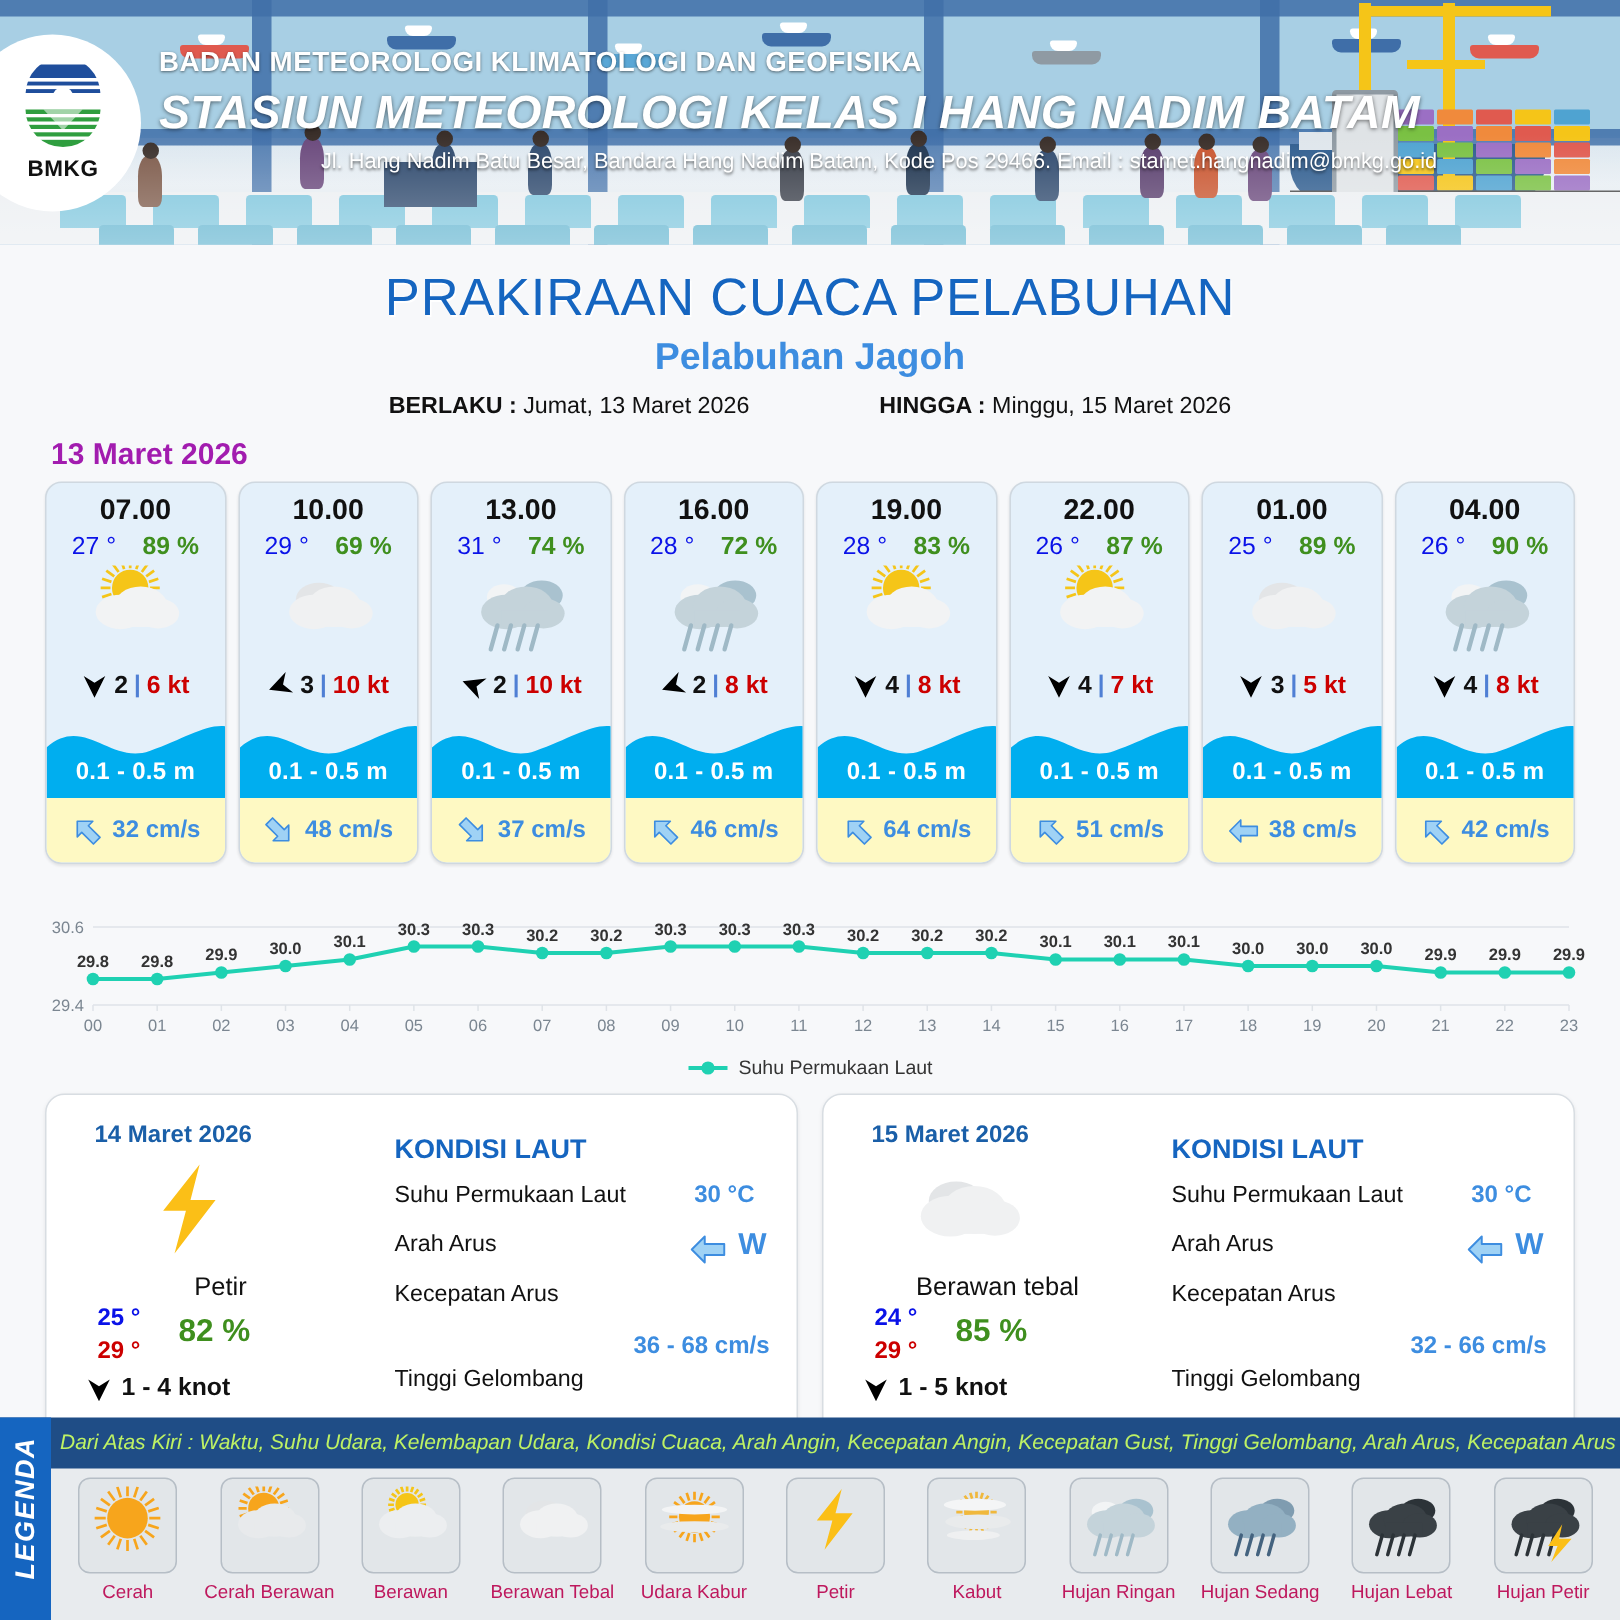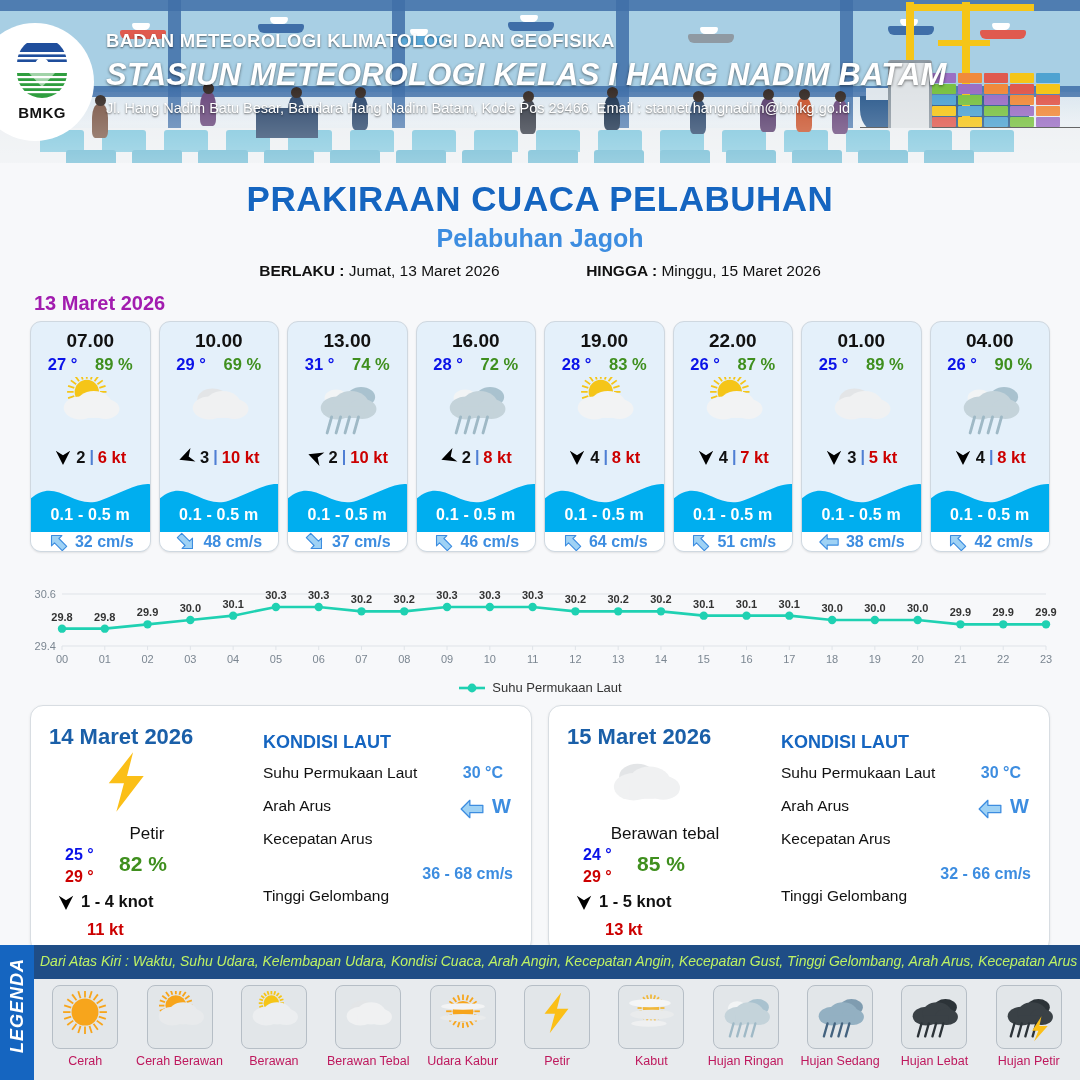--- a/index.html
+++ b/index.html
@@ -44,26 +44,27 @@
     font-size:18.5px; font-weight:bold; color:#fff; letter-spacing:.3px;
     text-shadow:0 1px 2px rgba(0,0,0,.55);
   }
   .hdr-l2 {
     font-size:31px; font-weight:bold; color:#fff; letter-spacing:.2px;
     margin-top:5px; text-shadow:0 1px 3px rgba(0,0,0,.55);font-style:italic;
   }
   .hdr-l3 {
     font-size:14.5px; color:#fff; margin-top:7px;
     text-shadow:0 1px 2px rgba(0,0,0,.6);
+    text-align:center;
   }
 
   
   .title-area { text-align:center; padding-top:16px; }
   .t-main {
-    font-size:35px; font-weight:bold; color:#1565c0; letter-spacing:.5px;
+    font-size:35px; font-weight:normal; color:#1565c0; letter-spacing:.5px;
     text-shadow:1px 1px 0 rgba(255,255,255,.9);
   }
   .t-sub { font-size:25px; font-weight:bold; color:#3d8de0; margin-top:5px; }
   .t-valid { margin-top:9px; font-size:15.5px; color:#111; }
   .t-valid .sp { display:inline-block; }
   .t-valid b { font-weight:bold; }
   .gap-lbl { display:inline-block; width:78px; }
 
   
   .date-row { margin:12px 0 6px 34px; font-size:20px; font-weight:bold; color:#a21caf; }
@@ -71,50 +72,50 @@
   
   .cards { display:flex; gap:8px; padding:0 30px; }
   .card {
     width:125px; background:#e4f0fa;
     border:1px solid #cfd8e0; border-radius:11px;
     overflow:hidden; position:relative;
     box-shadow:0 1px 2px rgba(0,0,0,.09);
   }
   .c-time { text-align:center; font-size:19px; font-weight:bold; color:#111; padding:8px 0 2px; }
   .c-vals { display:flex; justify-content:space-around; align-items:baseline; padding:1px 8px 0; }
-  .c-temp { font-size:16.5px; font-weight:bold; color:#0a12e8; }
+  .c-temp { font-size:16.5px; font-weight:normal; color:#0a12e8; }
   .c-hum { font-size:16.5px; font-weight:bold; color:#3f8f1e; }
   .c-icon { height:66px; display:flex; align-items:center; justify-content:center; margin-top:2px; }
   .c-wind { display:flex; align-items:center; justify-content:center; gap:4px; height:30px; }
   .c-wind .arr { width:18px; height:18px; }
   .c-wdir { font-size:16.5px; font-weight:bold; color:#111; }
   .c-bar { color:#4f7fd4; font-weight:bold; font-size:16px; }
   .c-gust { font-size:16.5px; font-weight:bold; color:#cc0000; }
   .c-wave { position:relative; height:58px; margin-top:2px; }
   .c-wave svg { position:absolute; left:0; top:0; }
   .c-wave span {
     position:absolute; left:0; right:0; bottom:8px; text-align:center;
     font-size:16px; font-weight:bold; color:#fff; letter-spacing:.2px;
   }
-  .c-cur { display:flex; align-items:center; justify-content:center; gap:6px; height:19px; background:#ffffff; }
+  .c-cur { display:flex; align-items:center; justify-content:center; gap:6px; height:43px; background:#fef9c3; }
   .c-cur .carr { width:22px; height:22px; }
   .c-cur span { font-size:16px; font-weight:bold; color:#3d8de0; }
 
   
   .chart-box { margin:14px 0 0; padding:6px 18px 0; position:relative; height:112px; }
   .chart-legend { text-align:center; font-size:13px; color:#333; margin-top:2px; display:flex; align-items:center; justify-content:center; gap:6px; }
   .lg-dot { display:inline-flex; align-items:center; }
 
   
   .days { display:flex; gap:16px; padding:10px 30px 0; }
   .day {
     flex:1; background:#fff; border:1px solid #d8dde2; border-radius:13px;
     height:248px; position:relative; box-shadow:0 1px 3px rgba(0,0,0,.08);
   }
-  .d-date { position:absolute; left:18px; top:18px; font-size:22px; font-weight:bold; color:#1a5fa8; }
+  .d-date { position:absolute; left:32px; top:18px; font-size:16px; font-weight:bold; color:#1a5fa8; }
   .d-icon { position:absolute; left:52px; top:42px; width:88px; height:82px; display:flex; align-items:center; justify-content:center; }
   .d-cond { position:absolute; left:0; top:118px; width:232px; text-align:center; font-size:17px; color:#111; }
   .d-temps { position:absolute; left:34px; top:140px; }
   .d-tmin { font-size:16px; font-weight:bold; color:#0a12e8; }
   .d-tmax { font-size:16px; font-weight:bold; color:#cc0000; margin-top:4px; }
   .d-hum { position:absolute; left:88px; top:146px; font-size:21px; font-weight:bold; color:#3f8f1e; }
   .d-wind { position:absolute; left:26px; top:186px; display:flex; align-items:center; gap:6px; }
   .d-wind .arr { width:18px; height:18px; }
   .d-wtxt { font-size:16.5px; font-weight:bold; color:#111; }
   .d-gust { position:absolute; left:56px; top:214px; font-size:16.5px; font-weight:bold; color:#cc0000; }

